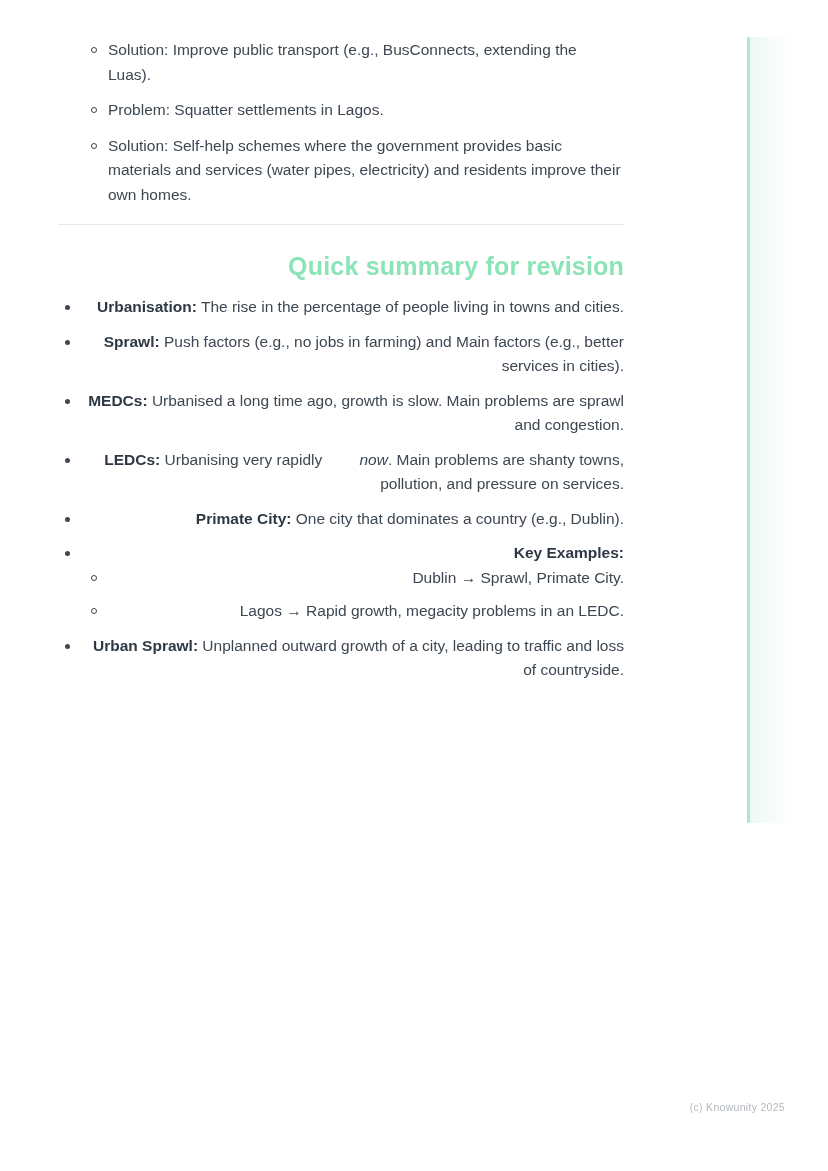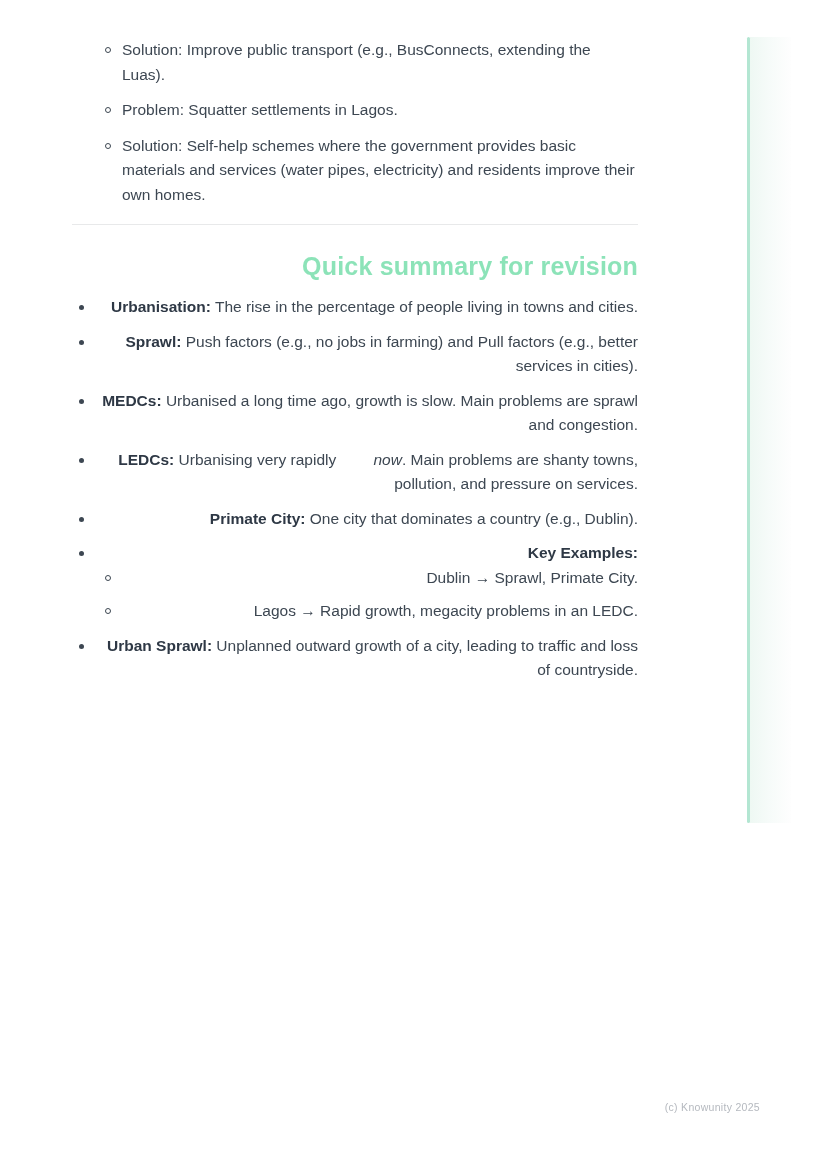--- a/index.html
+++ b/index.html
@@ -23,21 +23,21 @@
   .edge-line {
     position:absolute;
     left:747px; top:37px;
     width:3px; height:786px;
     background:#b3e6d2;
     border-radius:1.5px;
   }
 
   .content {
     position:absolute;
-    left:72px; top:38px;
+    left:58px; top:38px;
     width:566px;
   }
 
   ul.list { list-style:none; margin:0; padding:0; }
   .item {
     position:relative;
     font-size:15.5px;
     line-height:24.5px;
     margin-bottom:11px;
   }
@@ -80,21 +80,21 @@
     text-align:right;
   }
   .summary .item { margin-bottom:10px;text-align:right; }
 
   strong.term { font-weight:700; color:#2e3845; }
   em.it { font-style:italic;margin-left:33px; }
 
   .footer {
     position:absolute;
     top:1101px;
-    right:68px;
+    right:43px;
     font-size:10.5px;
     letter-spacing:0.3px;
     color:#b5b9bf;
   }
 </style>
 </head>
 <body>
 
 <div class="page">
 
@@ -125,21 +125,21 @@
 
     <ul class="list summary">
 
       <li class="item main">
         <span class="bullet solid"></span>
         <span class="txt"><strong class="term">Urbanisation:</strong><span> The rise in the percentage of people living in towns and cities.</span></span>
       </li>
 
       <li class="item main">
         <span class="bullet solid"></span>
-        <span class="txt"><strong class="term">Sprawl:</strong><span> Push factors (e.g., no jobs in farming) and Pull factors (e.g., better services in cities).</span></span>
+        <span class="txt"><strong class="term">Sprawl:</strong><span> Push factors (e.g., no jobs in farming) and Main factors (e.g., better services in cities).</span></span>
       </li>
 
       <li class="item main">
         <span class="bullet solid"></span>
         <span class="txt"><strong class="term">MEDCs:</strong><span> Urbanised a long time ago, growth is slow. Main problems are sprawl and congestion.</span></span>
       </li>
 
       <li class="item main">
         <span class="bullet solid"></span>
         <span class="txt"><strong class="term">LEDCs:</strong><span> Urbanising very rapidly </span><em class="it">now</em><span>. Main problems are shanty towns, pollution, and pressure on services.</span></span>

